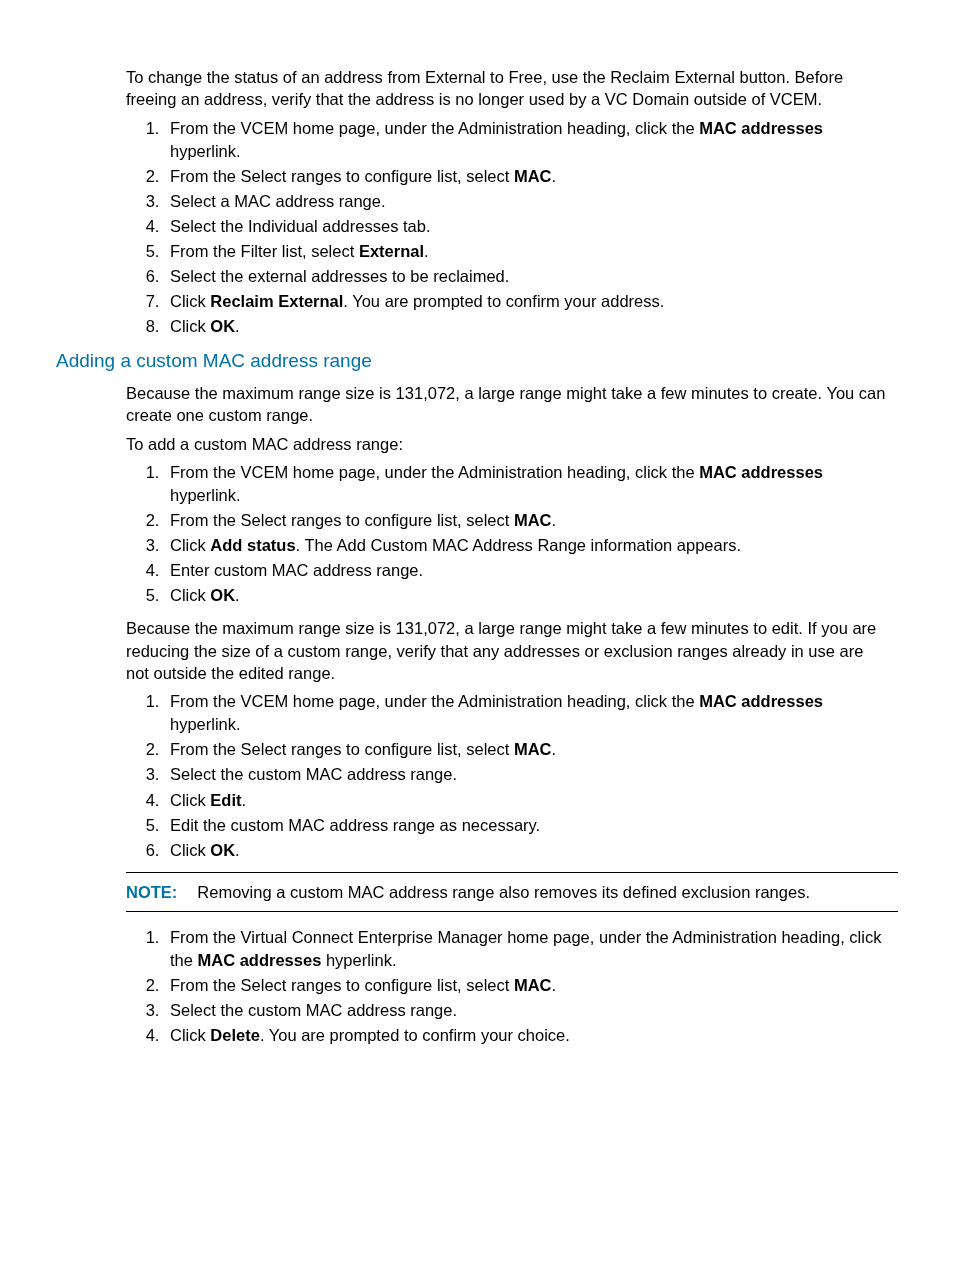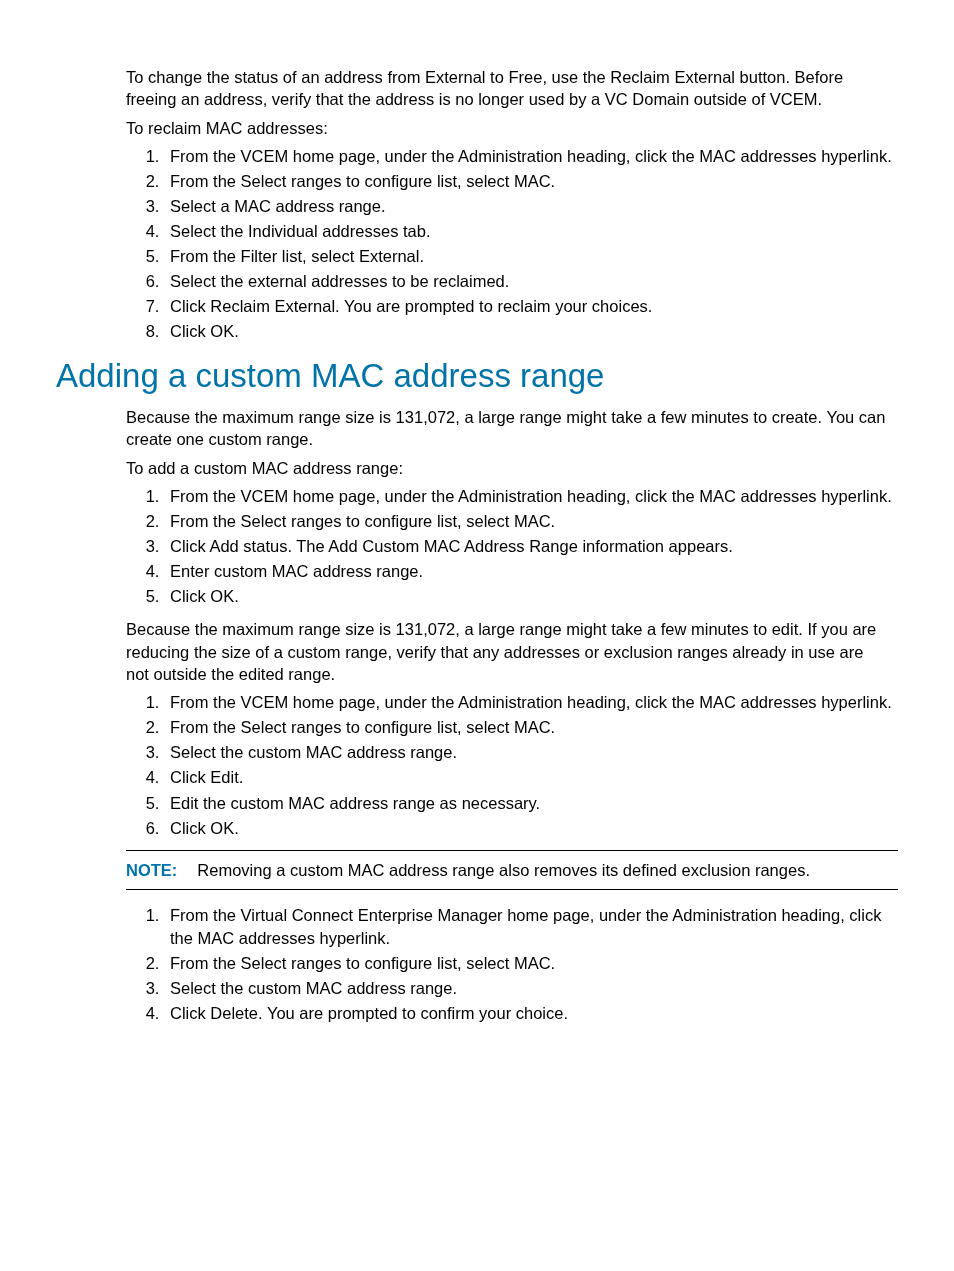--- a/index.html
+++ b/index.html
@@ -16,21 +16,21 @@
     margin-left: 70px;
     margin-right: 10px;
   }
   p {
     margin: 6px 8px;
   }
   h2 {
     font-family: Arial, Helvetica, sans-serif;
     font-weight: normal;
     color: #0073a8;
-    font-size: 33px;
+    font-size: 19px;
     margin: 2px 0 8px 0;
   }
   ol {
     margin: 4px 0 10px 0;
     padding-left: 108px;
   }
   ol li {
     padding-left: 6px;
     margin: 2px 0;
     line-height: 1.4;
@@ -42,36 +42,35 @@
     border-top: 1px solid #000;
     border-bottom: 1px solid #000;
     margin: 10px 0 14px 70px;
     padding: 8px 0;
   }
   .note-label {
     font-weight: bold;
     color: #0073a8;
     margin-right: 20px;
   }
-  b { font-weight: normal; text-align: center; }
+  b { font-weight: bold; text-align: center; }
 </style>
 </head>
 <body>
 
 <div>
   <p class="body-text">To change the status of an address from External to Free, use the Reclaim External button. Before freeing an address, verify that the address is no longer used by a VC Domain outside of VCEM.</p>
-  <p class="body-text">To reclaim MAC addresses:</p>
   <ol>
     <li><span>From the VCEM home page, under the Administration heading, click the </span><b>MAC addresses</b><span> hyperlink.</span></li>
     <li><span>From the Select ranges to configure list, select </span><b>MAC</b><span>.</span></li>
     <li>Select a MAC address range.</li>
     <li>Select the Individual addresses tab.</li>
     <li><span>From the Filter list, select </span><b>External</b><span>.</span></li>
     <li>Select the external addresses to be reclaimed.</li>
-    <li><span>Click </span><b>Reclaim External</b><span>. You are prompted to reclaim your choices.</span></li>
+    <li><span>Click </span><b>Reclaim External</b><span>. You are prompted to confirm your address.</span></li>
     <li><span>Click </span><b>OK</b><span>.</span></li>
   </ol>
 </div>
 
 <div>
   <h2>Adding a custom MAC address range</h2>
   <p class="body-text">Because the maximum range size is 131,072, a large range might take a few minutes to create. You can create one custom range.</p>
   <p class="body-text">To add a custom MAC address range:</p>
   <ol>
     <li><span>From the VCEM home page, under the Administration heading, click the </span><b>MAC addresses</b><span> hyperlink.</span></li>

